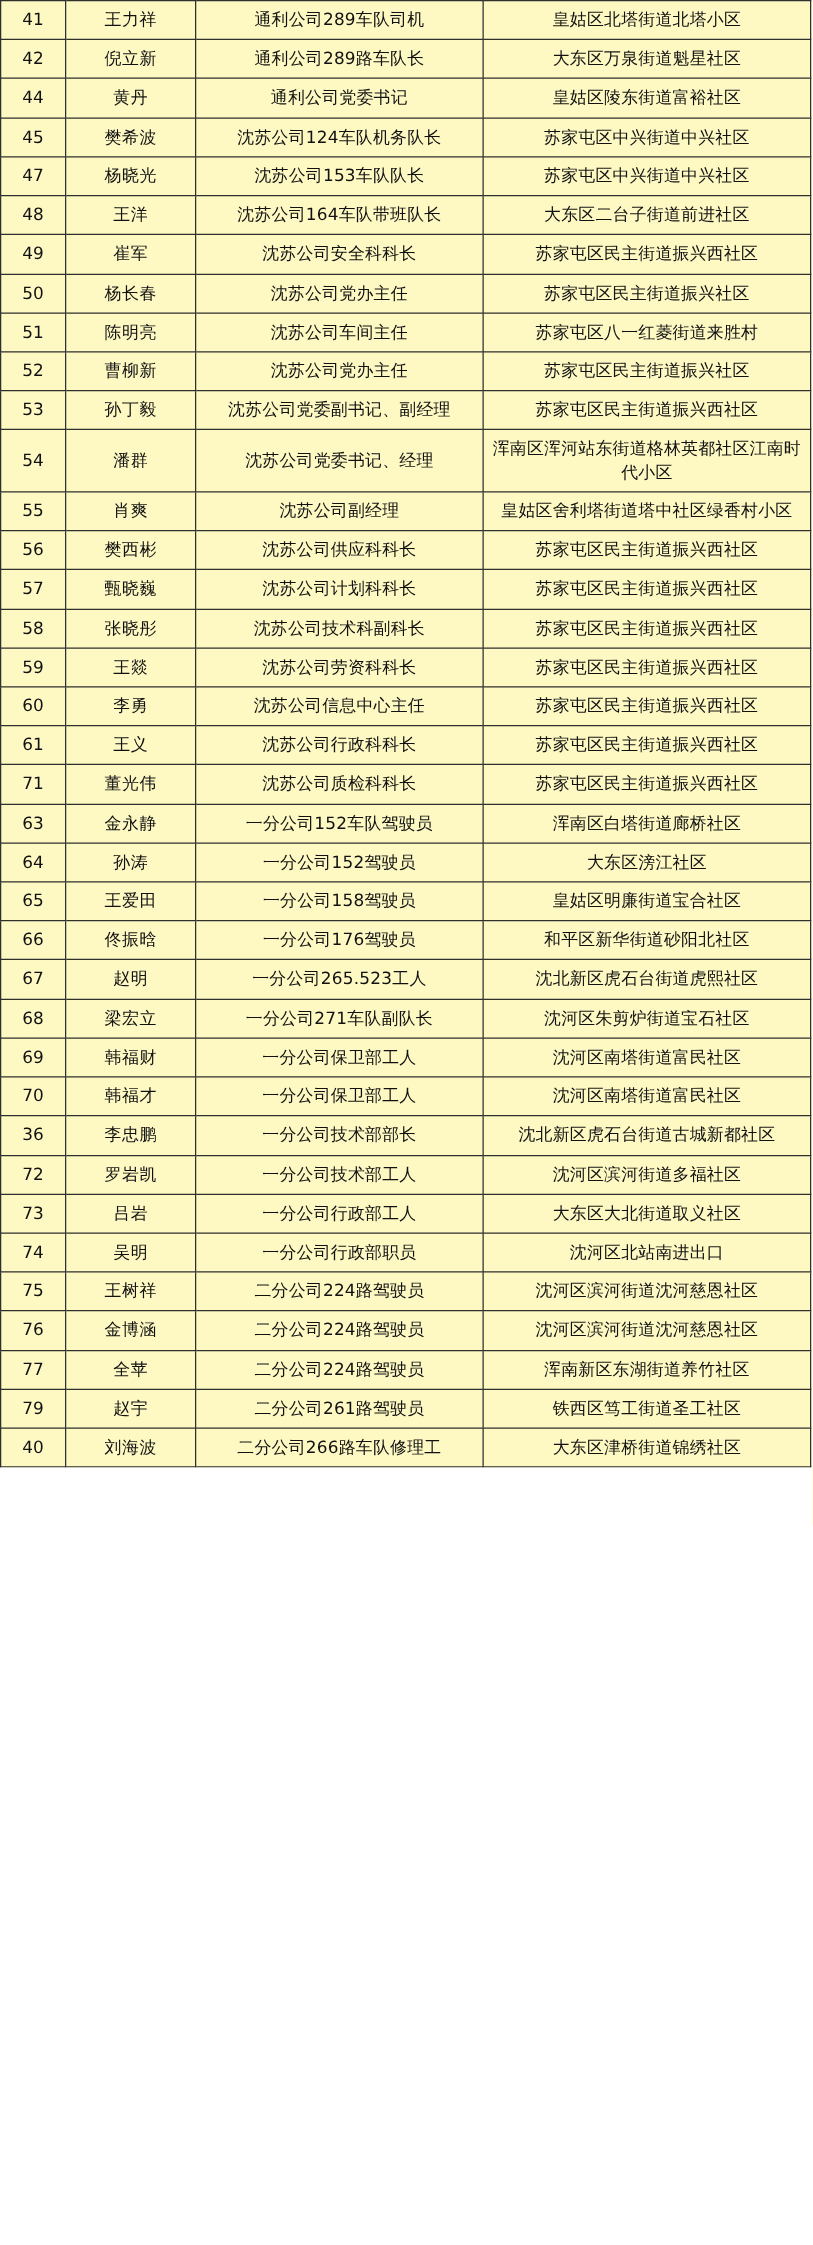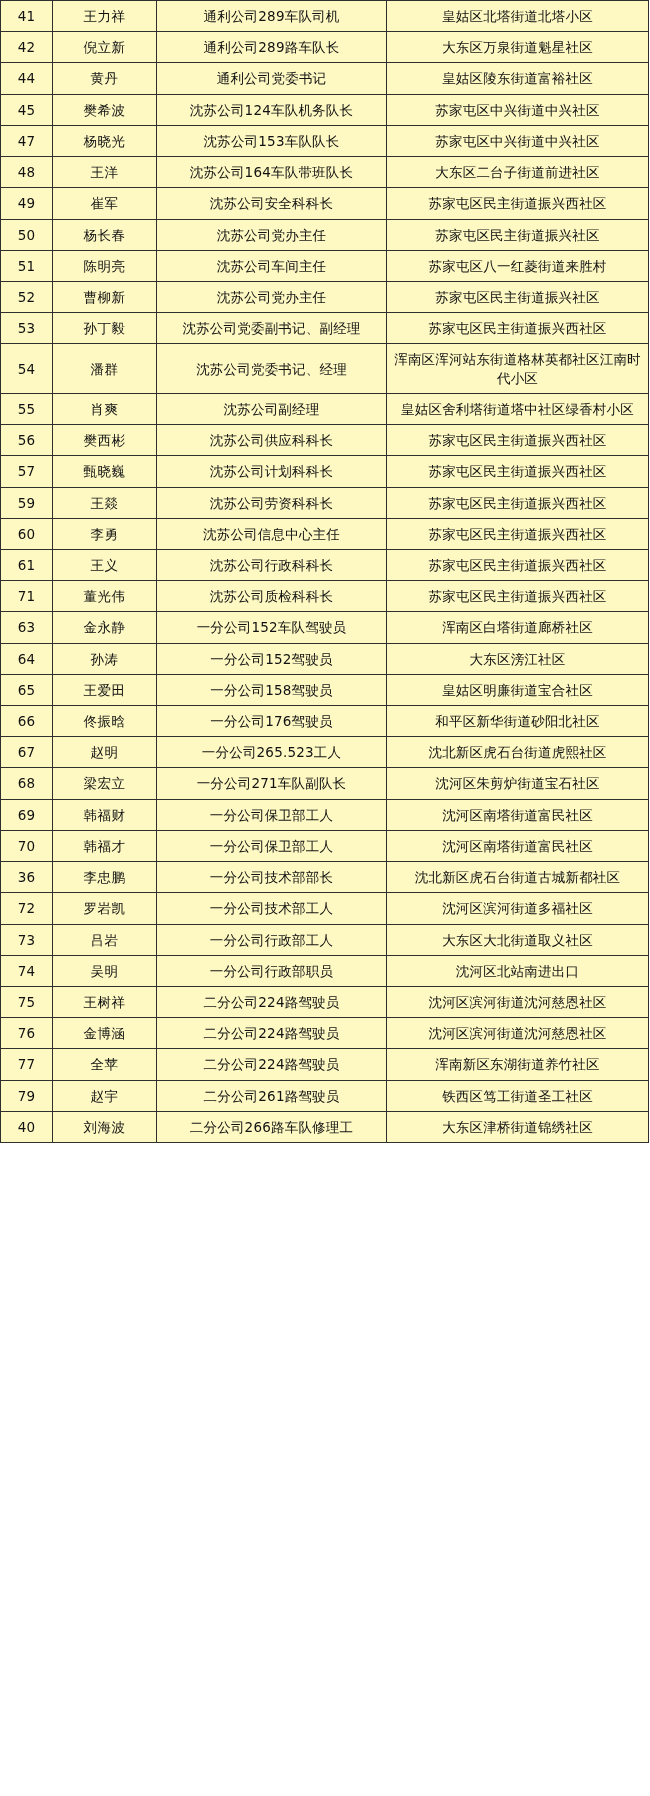--- a/index.html
+++ b/index.html
@@ -139,20 +139,26 @@
           <td class="post">沈苏公司供应科科长</td>
           <td class="addr">苏家屯区民主街道振兴西社区</td>
         </tr>
         <tr>
           <td class="idx">57</td>
           <td class="name">甄晓巍</td>
           <td class="post">沈苏公司计划科科长</td>
           <td class="addr">苏家屯区民主街道振兴西社区</td>
         </tr>
         <tr>
+          <td class="idx">58</td>
+          <td class="name">张晓彤</td>
+          <td class="post">沈苏公司技术科副科长</td>
+          <td class="addr">苏家屯区民主街道振兴西社区</td>
+        </tr>
+        <tr>
           <td class="idx">59</td>
           <td class="name">王燚</td>
           <td class="post">沈苏公司劳资科科长</td>
           <td class="addr">苏家屯区民主街道振兴西社区</td>
         </tr>
         <tr>
           <td class="idx">60</td>
           <td class="name">李勇</td>
           <td class="post">沈苏公司信息中心主任</td>
           <td class="addr">苏家屯区民主街道振兴西社区</td>

